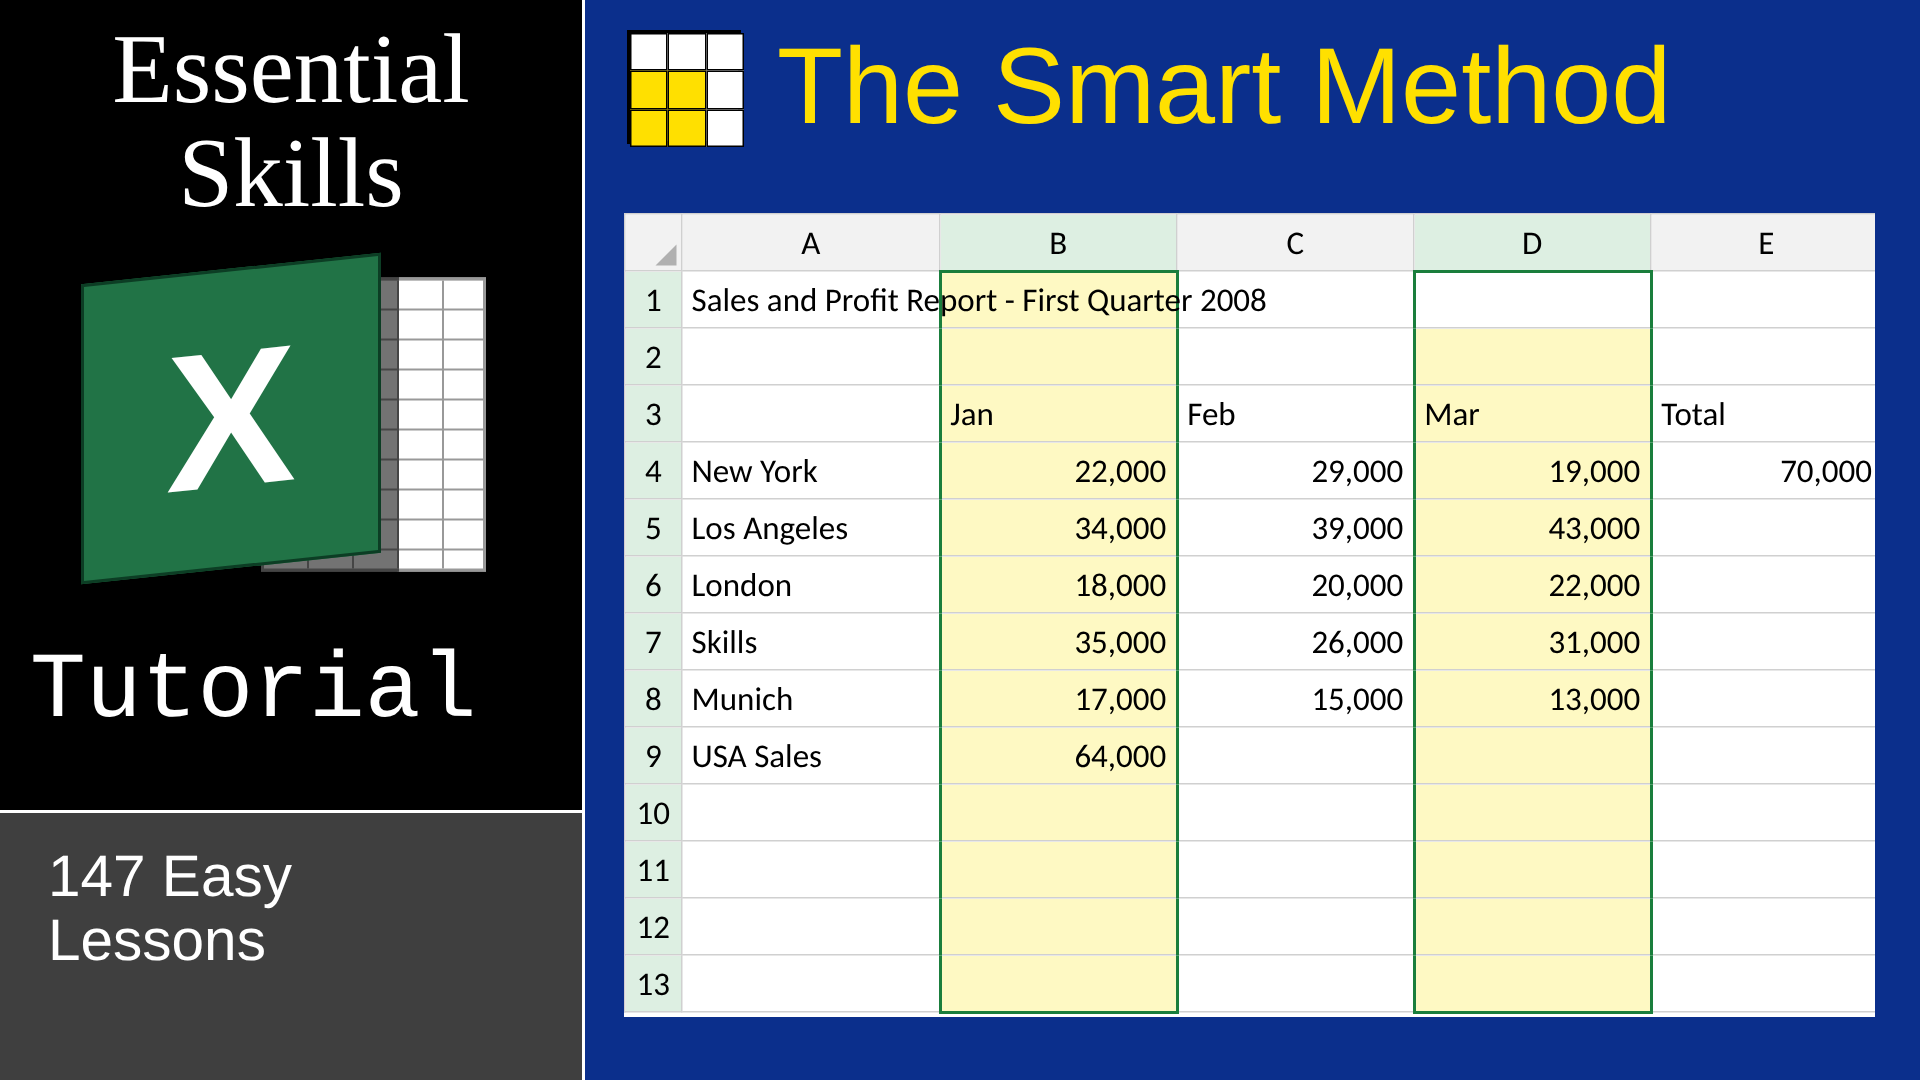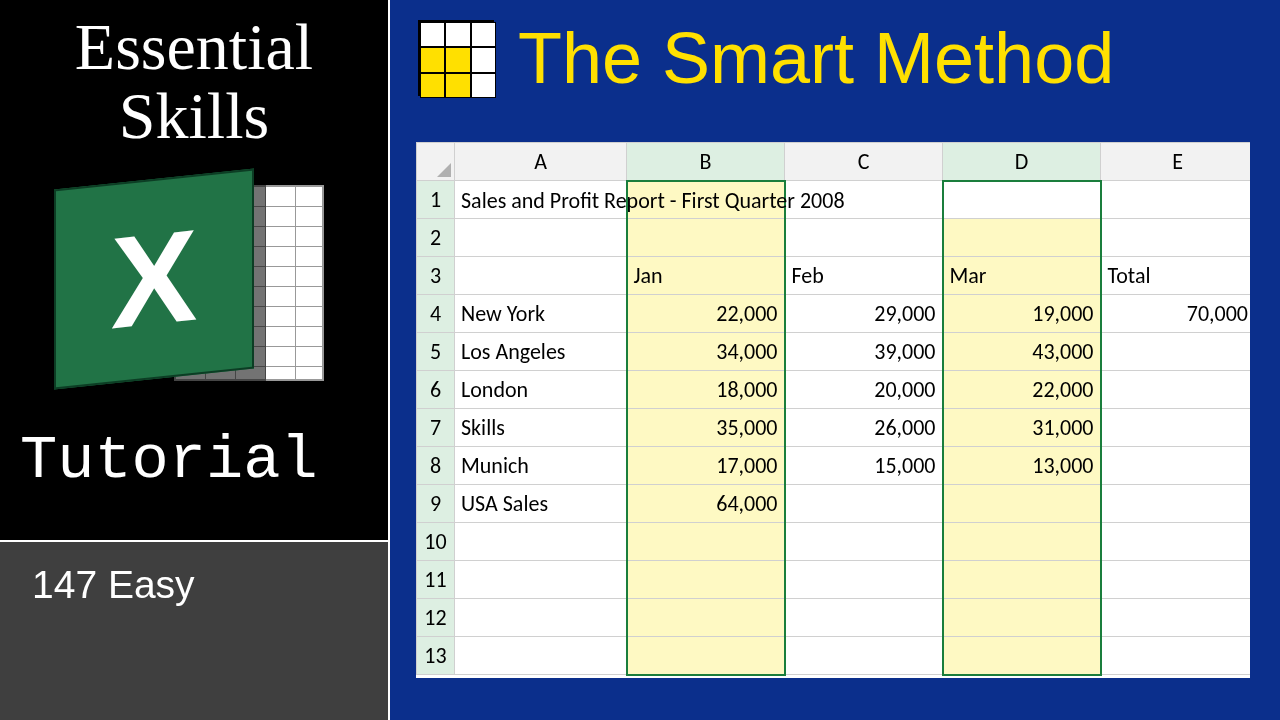--- a/index.html
+++ b/index.html
@@ -223,20 +223,21 @@
             <div class="excel-sheet-lines"></div>
           </div>
         <div class="excel-book">
             <div class="excel-x">X</div>
           </div>
       </div>
     </div>
     <div class="side-tutorial">Tutorial</div>
     <div class="side-bottom">
       <div>147 Easy</div>
+      <div>Lessons</div>
     </div>
   </div>
 
   <div class="right">
     <div class="header">
       <div class="logo">
         <div class="w"></div>
           <div class="w"></div>
           <div class="w"></div>
         <div class="y"></div>

